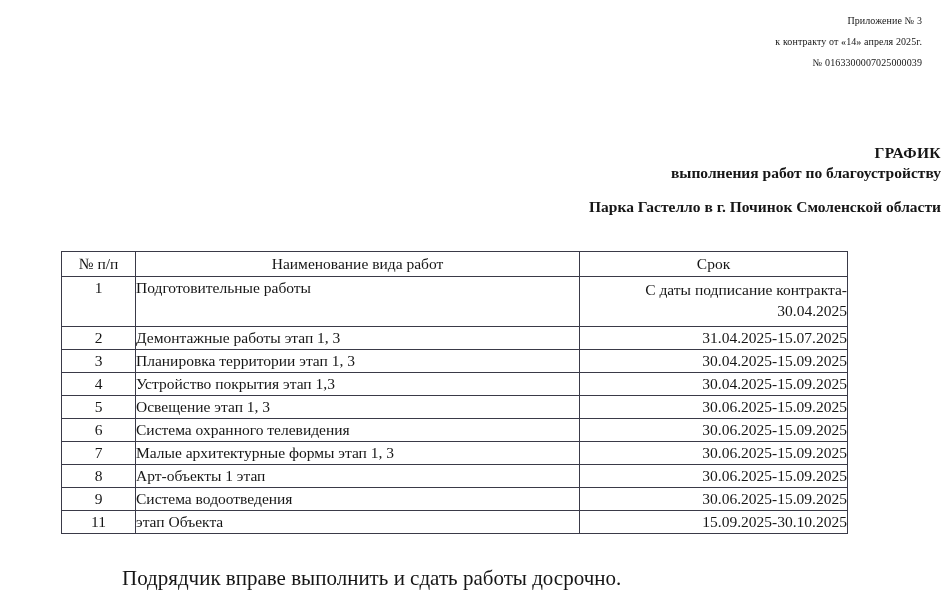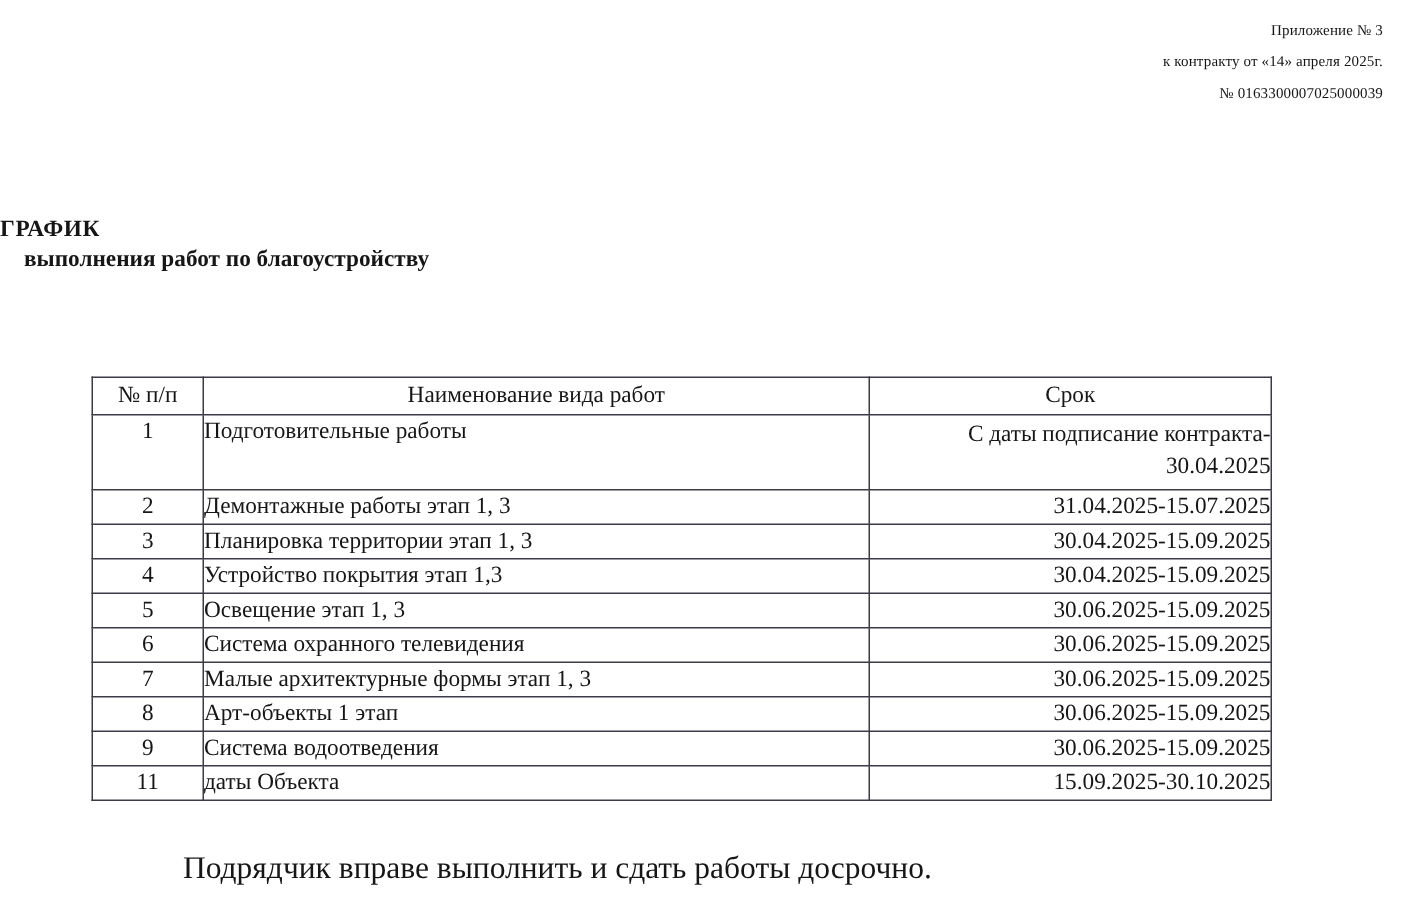--- a/index.html
+++ b/index.html
@@ -27,21 +27,21 @@
     white-space: nowrap;
   }
   .doc-header div { letter-spacing: 0.1px; }
 
   
   .title-block {
     position: absolute;
     top: 143px;
     left: 0;
     width: 941px;
-    text-align: left;
+    text-align: right;
   }
   .title-main {
     font-size: 15.5px;
     font-weight: bold;
     line-height: 20px;
     letter-spacing: 0.4px;
   }
   .title-sub {
     font-size: 15.5px;
     font-weight: bold;
@@ -117,20 +117,21 @@
 
 <div class="doc-header">
   <div>Приложение № 3</div>
   <div>к  контракту от «14» апреля 2025г.</div>
   <div>№ 0163300007025000039</div>
 </div>
 
 <div class="title-block">
   <div class="title-main">ГРАФИК</div>
   <div class="title-sub">выполнения работ по благоустройству</div>
+  <div class="title-object">Парка Гастелло в г. Починок Смоленской области</div>
 </div>
 
 <table class="schedule-table">
   <colgroup>
     <col class="col-num">
       <col class="col-name">
       <col class="col-term">
   </colgroup>
   <thead>
     <tr>
@@ -183,19 +184,19 @@
       <td class="cell-name">Арт-объекты 1 этап</td>
       <td class="cell-term">30.06.2025-15.09.2025</td>
     </tr>
     <tr>
       <td class="cell-num">9</td>
       <td class="cell-name">Система водоотведения</td>
       <td class="cell-term">30.06.2025-15.09.2025</td>
     </tr>
     <tr>
       <td class="cell-num">11</td>
-      <td class="cell-name">даты Объекта</td>
+      <td class="cell-name">этап Объекта</td>
       <td class="cell-term">15.09.2025-30.10.2025</td>
     </tr>
   </tbody>
 </table>
 
 <div class="footer-note">Подрядчик вправе выполнить и сдать работы досрочно.</div>
 
 </body></html>

